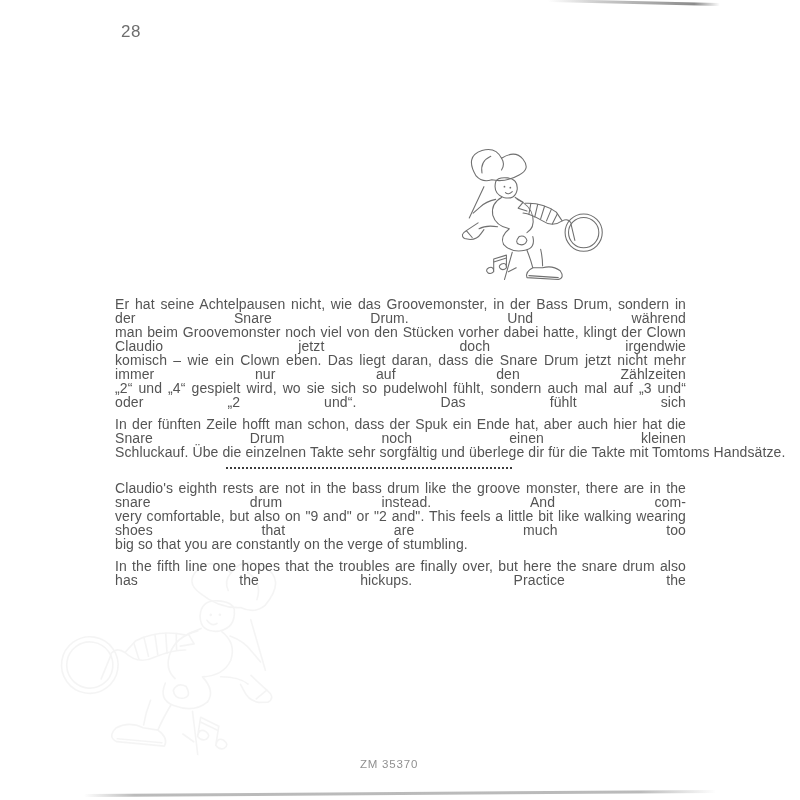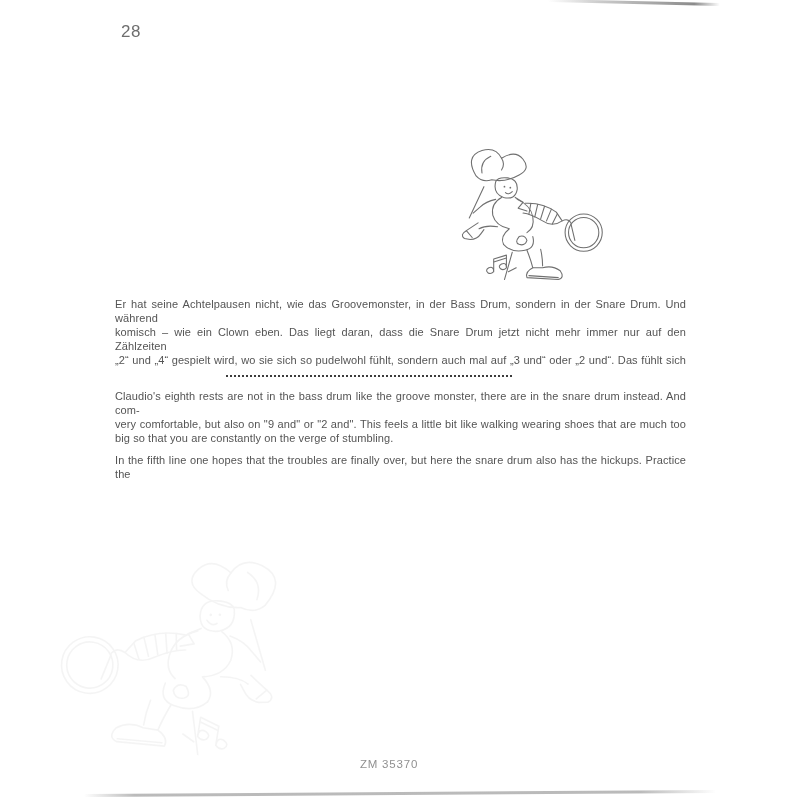--- a/index.html
+++ b/index.html
@@ -14,21 +14,21 @@
   }
   .clown{
     position:absolute;left:437px;top:142px;width:176px;height:148px;
   }
   .ghost{
     position:absolute;left:48px;top:515px;width:268px;height:278px;
     opacity:.07;transform:rotate(9deg);
   }
   .text-block{
     position:absolute;left:115px;top:297px;width:571px;
-    font-size:11px;line-height:14px;color:#545454;letter-spacing:.1px;
+    font-size:14px;line-height:14px;color:#545454;letter-spacing:.1px;
   }
   .para{margin:0 0 8px 0;}
   .line{white-space:nowrap;}
   .line.just{text-align:justify;text-align-last:justify;white-space:normal;}
   .divider{
     width:286px;height:0;margin:7px 0 12px 111px;
     border-top:2px dotted #3c3c3c;
   }
   .footer{
     position:absolute;left:0;top:758px;width:778px;text-align:center;
@@ -110,22 +110,27 @@
 
 <svg class="ghost" viewBox="0 0 180 150" xmlns="http://www.w3.org/2000/svg">
   <g transform="translate(180,0) scale(-1,1)">
     <use href="#clown-art"></use>
   </g>
 </svg>
 
 <div class="text-block">
   <div class="para">
       <div class="line just">Er hat seine Achtelpausen nicht, wie das Groovemonster, in der Bass Drum, sondern in der Snare Drum. Und während</div>
+      <div class="line just">man beim Groovemonster noch viel von den Stücken vorher dabei hatte, klingt der Clown Claudio jetzt doch irgendwie</div>
       <div class="line just">komisch – wie ein Clown eben. Das liegt daran, dass die Snare Drum jetzt nicht mehr immer nur auf den Zählzeiten</div>
       <div class="line just">„2“ und „4“ gespielt wird, wo sie sich so pudelwohl fühlt, sondern auch mal auf „3 und“ oder „2 und“. Das fühlt sich</div>
+    </div>
+  <div class="para">
+      <div class="line just">In der fünften Zeile hofft man schon, dass der Spuk ein Ende hat, aber auch hier hat die Snare Drum noch einen kleinen</div>
+      <div class="line">Schluckauf. Übe die einzelnen Takte sehr sorgfältig und überlege dir für die Takte mit Tomtoms Handsätze.</div>
     </div>
   <div class="divider"></div>
   <div class="para">
       <div class="line just">Claudio's eighth rests are not in the bass drum like the groove monster, there are in the snare drum instead. And com-</div>
       <div class="line just">very comfortable, but also on "9 and" or "2 and". This feels a little bit like walking wearing shoes that are much too</div>
       <div class="line">big so that you are constantly on the verge of stumbling.</div>
     </div>
   <div class="para">
       <div class="line just">In the fifth line one hopes that the troubles are finally over, but here the snare drum also has the hickups. Practice the</div>
     </div>

